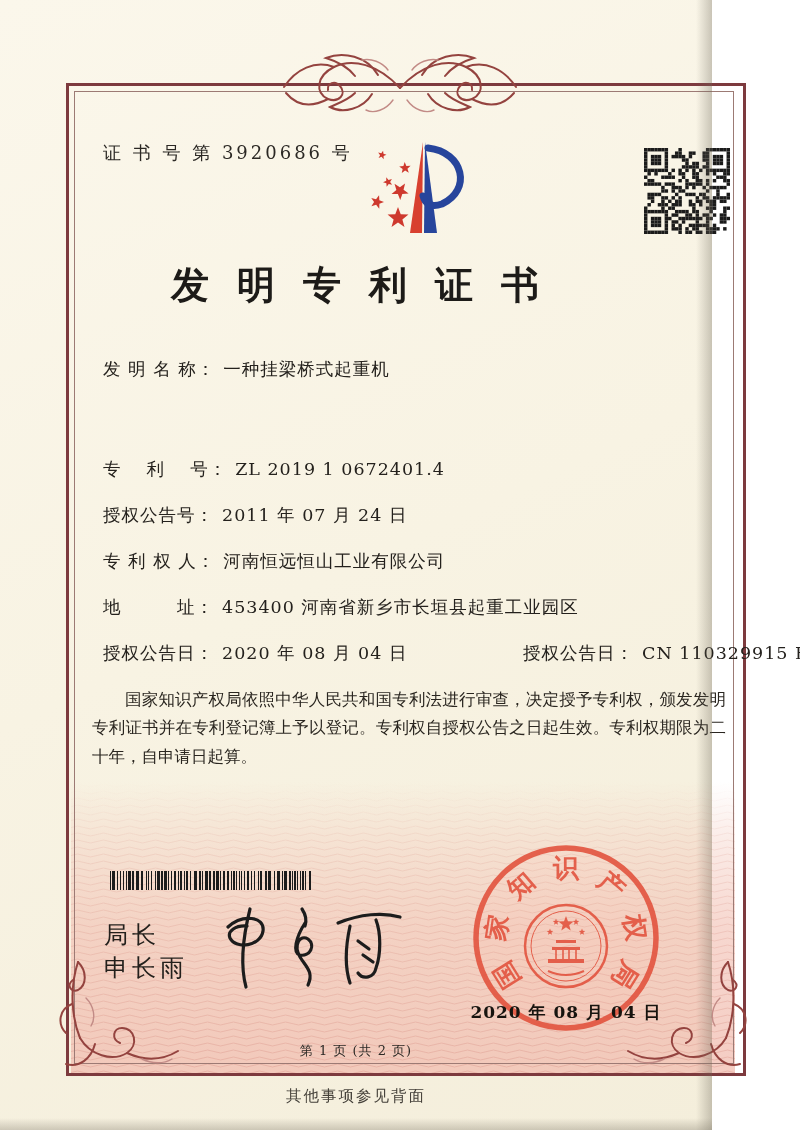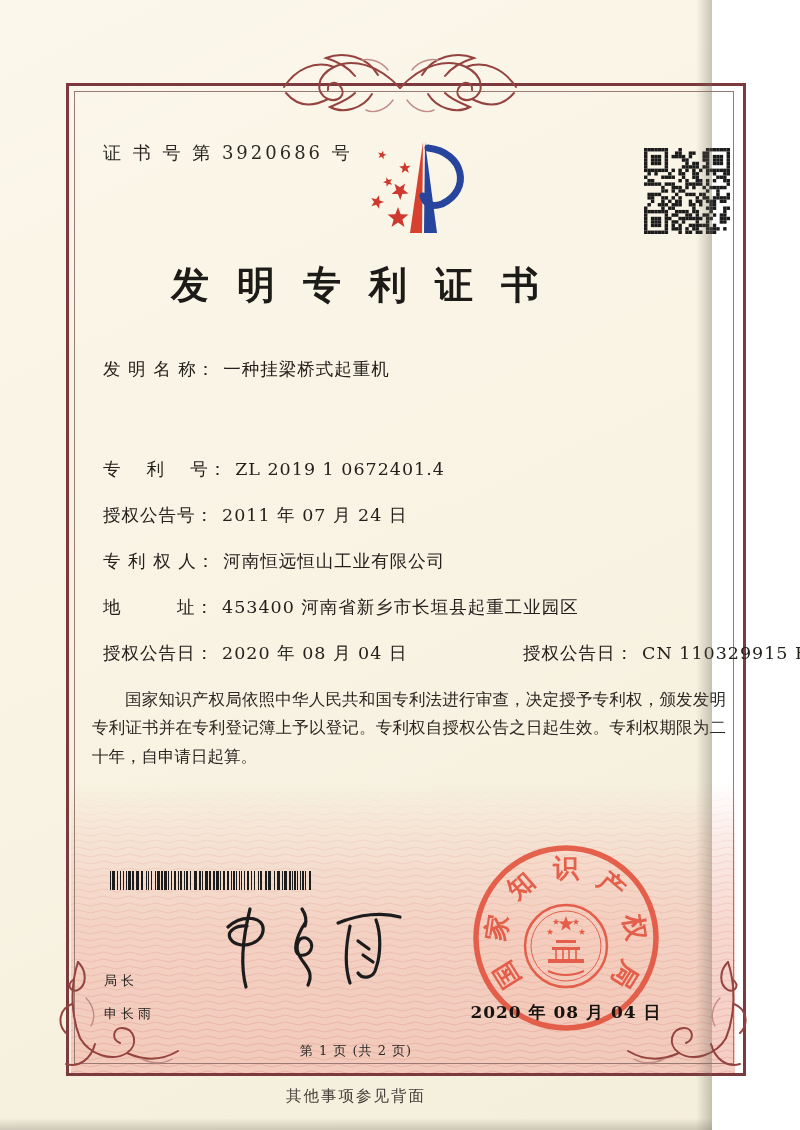--- a/index.html
+++ b/index.html
@@ -30,21 +30,21 @@
   .qr{position:absolute;left:644px;top:148px;z-index:4;}
   .title{position:absolute;left:0;right:0;top:260px;text-align:center;font-size:38px;
         font-weight:700;letter-spacing:28px;margin-left:26px;color:#1d1b18;z-index:4;}
   .row{position:absolute;left:103px;font-size:17.5px;letter-spacing:1px;color:#24211d;
         white-space:nowrap;z-index:4;}
   .row .lbl{margin-right:8px;}
   .row2{position:absolute;left:420px;top:0;}
   .para{position:absolute;left:92px;width:634px;font-size:16.5px;line-height:28.5px;
         text-align:justify;text-indent:2em;color:#2a2620;z-index:4;}
   .barcode{position:absolute;left:110px;top:871px;z-index:4;}
-  .signer{position:absolute;left:104px;top:964px;z-index:4;font-size:13px;
+  .signer{position:absolute;left:104px;top:919px;z-index:4;font-size:24px;
         letter-spacing:4px;color:#23201c;line-height:33px;}
   .signature{position:absolute;left:212px;top:893px;z-index:5;}
   .seal{position:absolute;left:468px;top:840px;z-index:4;}
   .seal-date{position:absolute;left:466px;top:1001px;width:200px;text-align:center;
         font-size:17px;font-weight:600;letter-spacing:1px;color:#17140f;z-index:5;}
   .page-info{position:absolute;left:0;right:0;top:1042px;text-align:center;font-size:13px;
         letter-spacing:1px;color:#2c2925;z-index:4;}
   .back-note{position:absolute;left:0;right:0;top:1086px;text-align:center;font-size:15.5px;
         letter-spacing:2px;color:#45413a;z-index:4;}
 </style>

